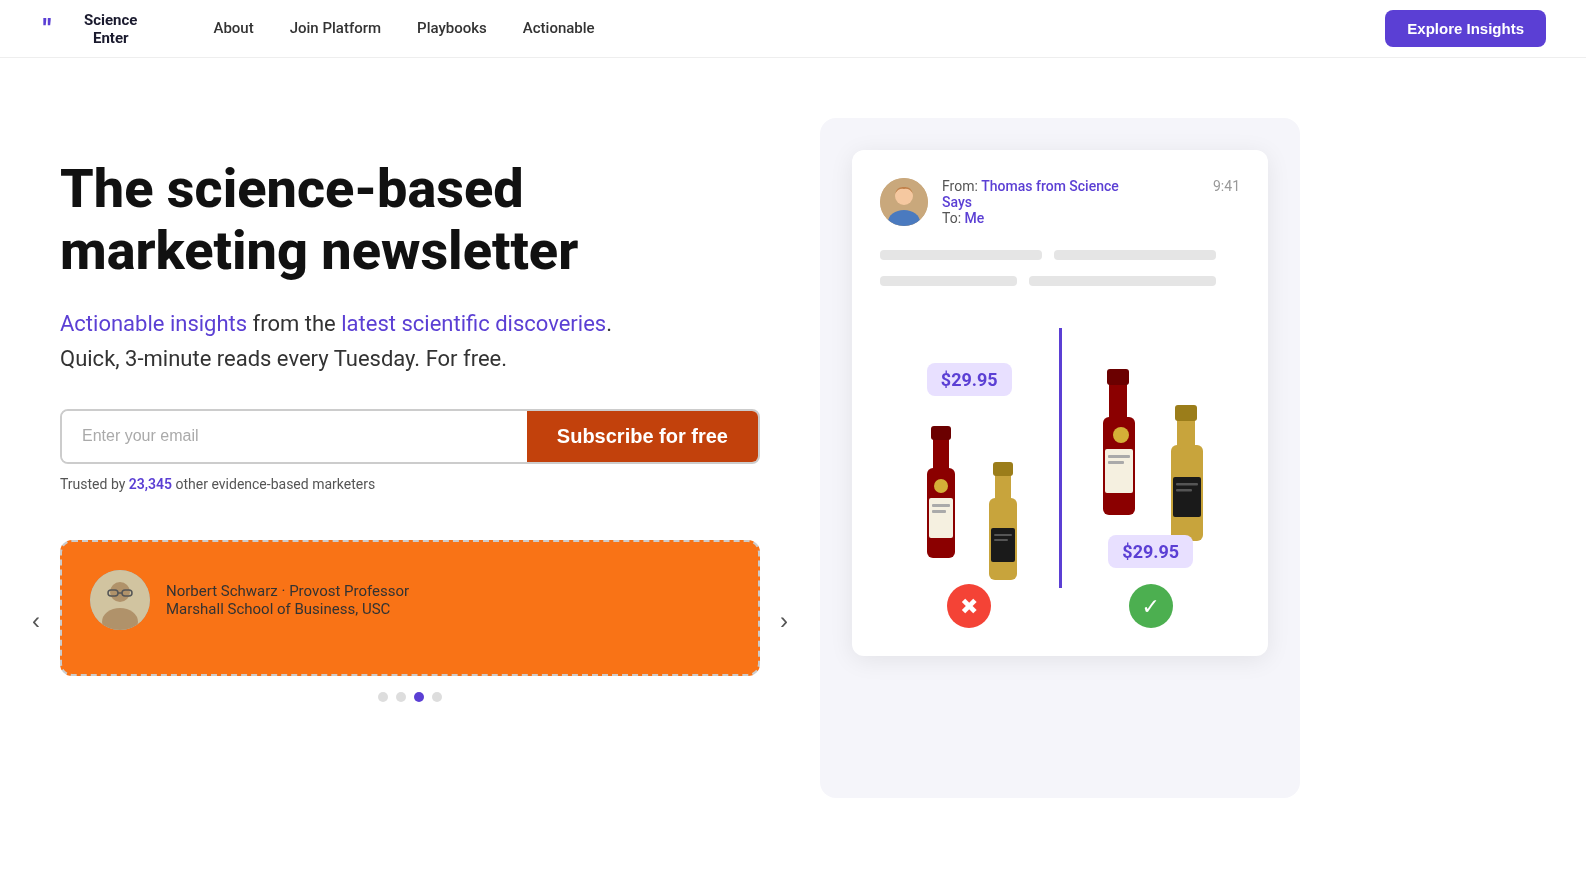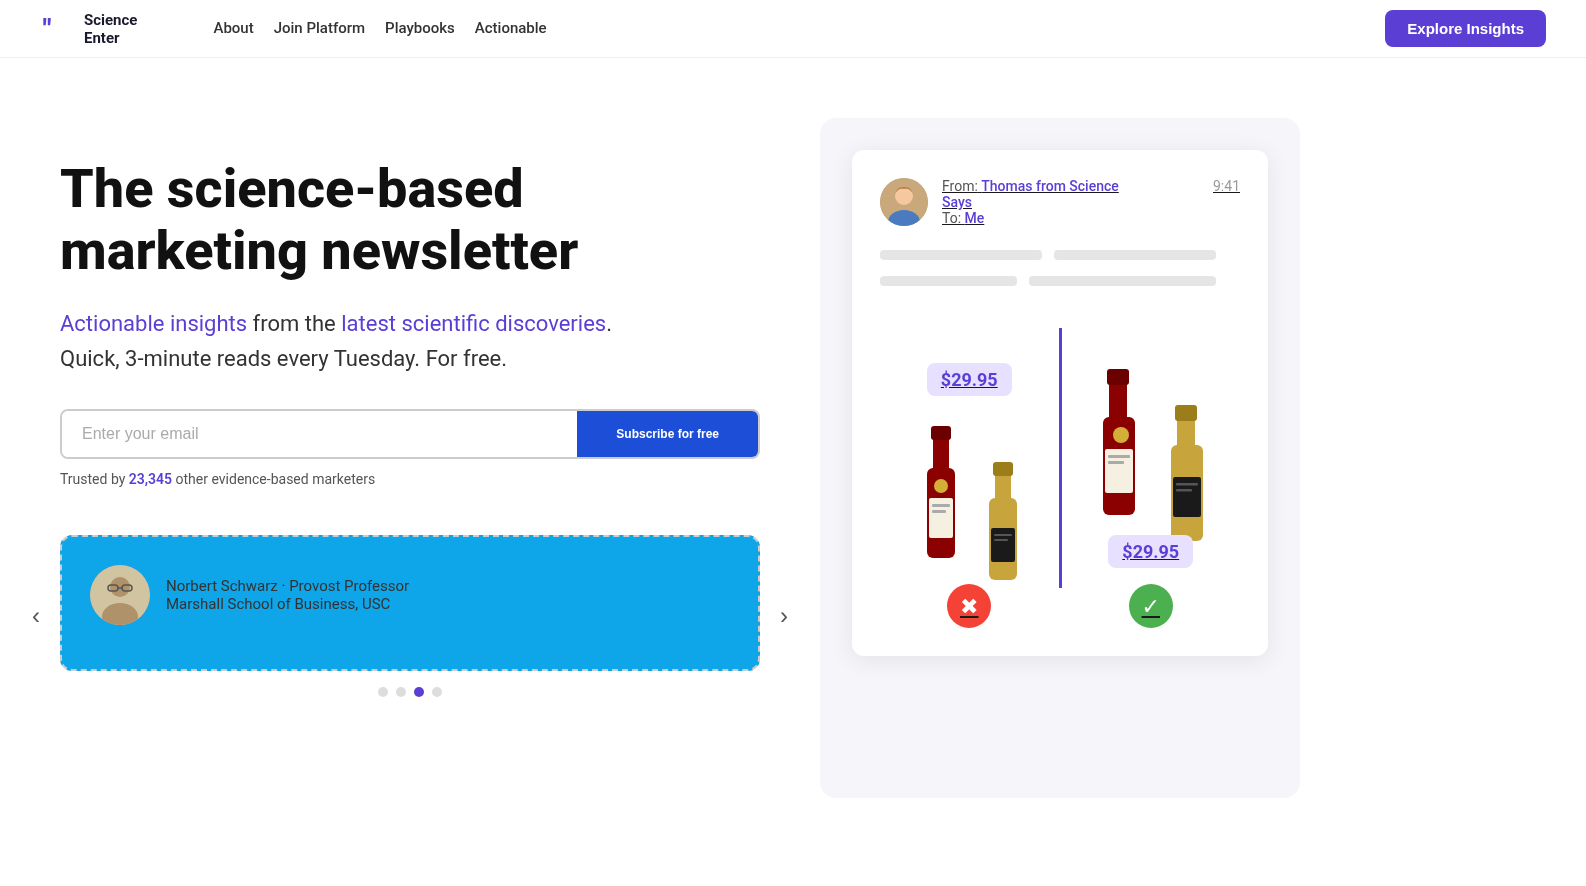--- a/index.html
+++ b/index.html
@@ -14,22 +14,22 @@
       height: 58px;
       border-bottom: 1px solid #eee;
       position: sticky;
       top: 0;
       background: #fff;
       z-index: 100;
     }
     .nav-left { display: flex; align-items: center; gap: 36px; }
     .logo { display: flex; align-items: center; gap: 8px; text-decoration: none; }
     .logo-icon { width: 36px; height: 36px; }
-    .logo-text { font-size: 15px; font-weight: 700; color: #1a1a2e; line-height: 1.2; }
-    .nav-links { display: flex; gap: 20px; }
+    .logo-text { font-size: 15px; font-weight: 700; color: #1a1a2e; line-height: 1.2; text-align: center; }
+    .nav-links { display: flex; gap: 36px; }
     .nav-links a { text-decoration: none; color: #333; font-size: 15px; font-weight: 500; }
     .btn-explore {
       background: #5b3fd4;
       color: #fff;
       border: none;
       border-radius: 8px;
       padding: 10px 22px;
       font-size: 15px;
       font-weight: 600;
       cursor: pointer;
@@ -61,40 +61,40 @@
     .email-form input {
       flex: 1;
       padding: 14px 20px;
       font-size: 16px;
       border: none;
       outline: none;
       color: #555;
     }
     .email-form input::placeholder { color: #aaa; }
     .btn-subscribe {
-      background: #1d4ed8;
+      background: #c2410c;
       color: #fff;
       border: none;
-      padding: 14px 39px;
-      font-size: 12px;
+      padding: 14px 30px;
+      font-size: 20px;
       font-weight: 600;
       cursor: pointer;
       white-space: nowrap;
     }
 
     .trust-text { font-size: 14px; color: #555; }
     .trust-text a { color: #5b3fd4; text-decoration: none; font-weight: 600; }
 
     
     .testimonial-wrapper { position: relative; margin-top: 48px; }
     .testimonial {
       border: 2px dashed #ccc;
       border-radius: 12px;
       padding: 28px 60px 28px 28px;
-      background: #0ea5e9;
+      background: #f97316;
     }
     .testimonial-header { display: flex; align-items: center; gap: 16px; margin-bottom: 16px; }
     .testimonial-avatar {
       width: 60px; height: 60px; border-radius: 50%;
       background: #aaa;
       overflow: hidden;
       flex-shrink: 0;
       display: flex; align-items: center; justify-content: center;
     }
     .testimonial-avatar svg { width: 60px; height: 60px; }
@@ -118,21 +118,20 @@
     .dot.active { background: #5b3fd4; }
 
     
     .email-card {
       background: #f5f5fa;
       border-radius: 16px;
       padding: 32px 32px 0 32px;
       position: relative;
       min-height: 680px;
       overflow: hidden;
-      text-decoration: underline;
     }
     .email-inner {
       background: #fff;
       border-radius: 12px;
       padding: 28px;
       box-shadow: 0 4px 24px rgba(0,0,0,0.08);
     }
     .email-header { display: flex; align-items: center; gap: 14px; margin-bottom: 24px; }
     .sender-avatar {
       width: 48px; height: 48px; border-radius: 50%;

